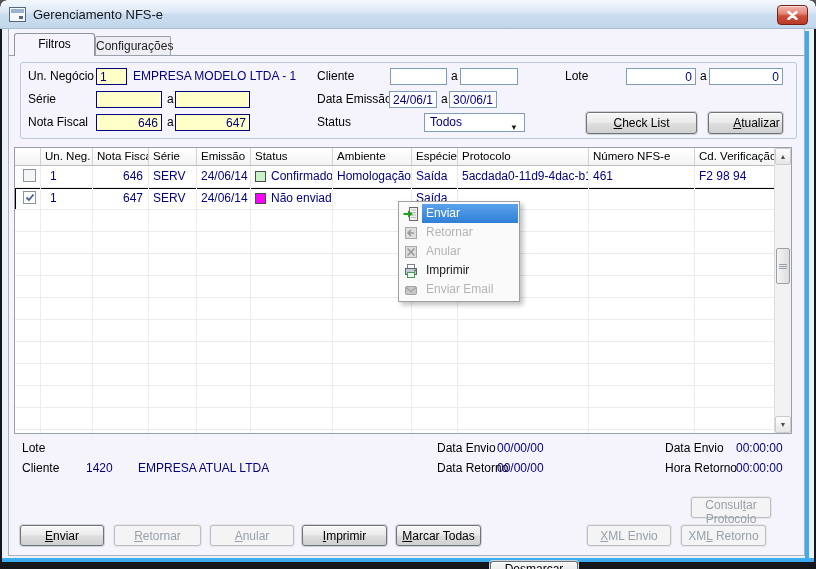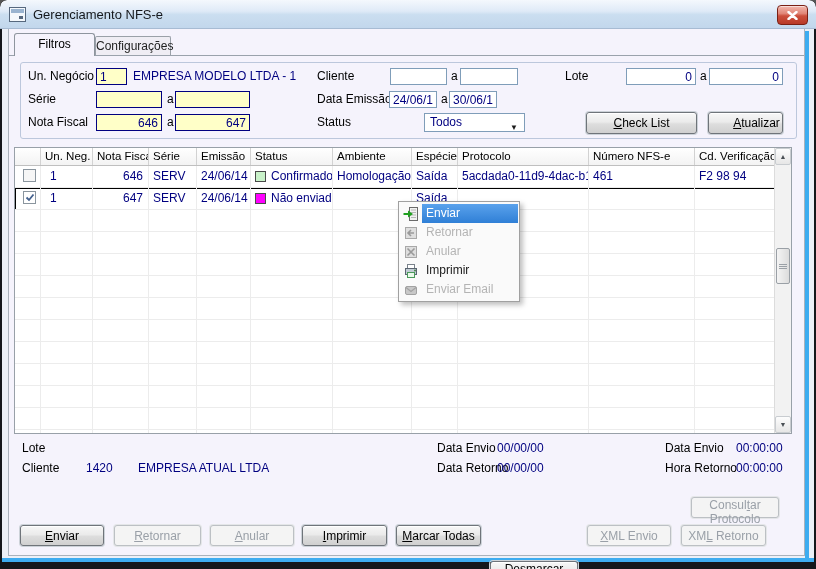--- a/index.html
+++ b/index.html
@@ -295,21 +295,21 @@
 
   <div class="ftext" style="left:437px;top:440px;">Data Envio</div>
   <div class="ftext val" style="left:497px;top:440px;">00/00/00</div>
   <div class="ftext" style="left:665px;top:440px;">Data Envio</div>
   <div class="ftext val" style="left:736px;top:440px;">00:00:00</div>
   <div class="ftext" style="left:437px;top:460px;">Data Retorno</div>
   <div class="ftext val" style="left:497px;top:460px;">00/00/00</div>
   <div class="ftext" style="left:665px;top:460px;">Hora Retorno</div>
   <div class="ftext val" style="left:736px;top:460px;">00:00:00</div>
 
-  <button class="btn disabled" style="left:691px;top:497px;width:88px;">Consul<u>t</u>ar Protocolo</button>
+  <button class="btn disabled" style="left:691px;top:497px;width:80px;">Consul<u>t</u>ar Protocolo</button>
 
   <button class="btn" style="left:20px;top:525px;width:84px;"><u>E</u>nviar</button>
   <button class="btn disabled" style="left:114px;top:525px;width:87px;"><u>R</u>etornar</button>
   <button class="btn disabled" style="left:210px;top:525px;width:84px;"><u>A</u>nular</button>
   <button class="btn" style="left:302px;top:525px;width:85px;"><u>I</u>mprimir</button>
   <button class="btn" style="left:396px;top:525px;width:85px;"><u>M</u>arcar Todas</button>
   <button class="btn" style="left:490px;top:525px;width:88px;margin-top:36px;"><u>D</u>esmarcar Todas</button>
   <button class="btn disabled" style="left:587px;top:525px;width:84px;"><u>X</u>ML Envio</button>
   <button class="btn disabled" style="left:681px;top:525px;width:85px;">XM<u>L</u> Retorno</button>
 

